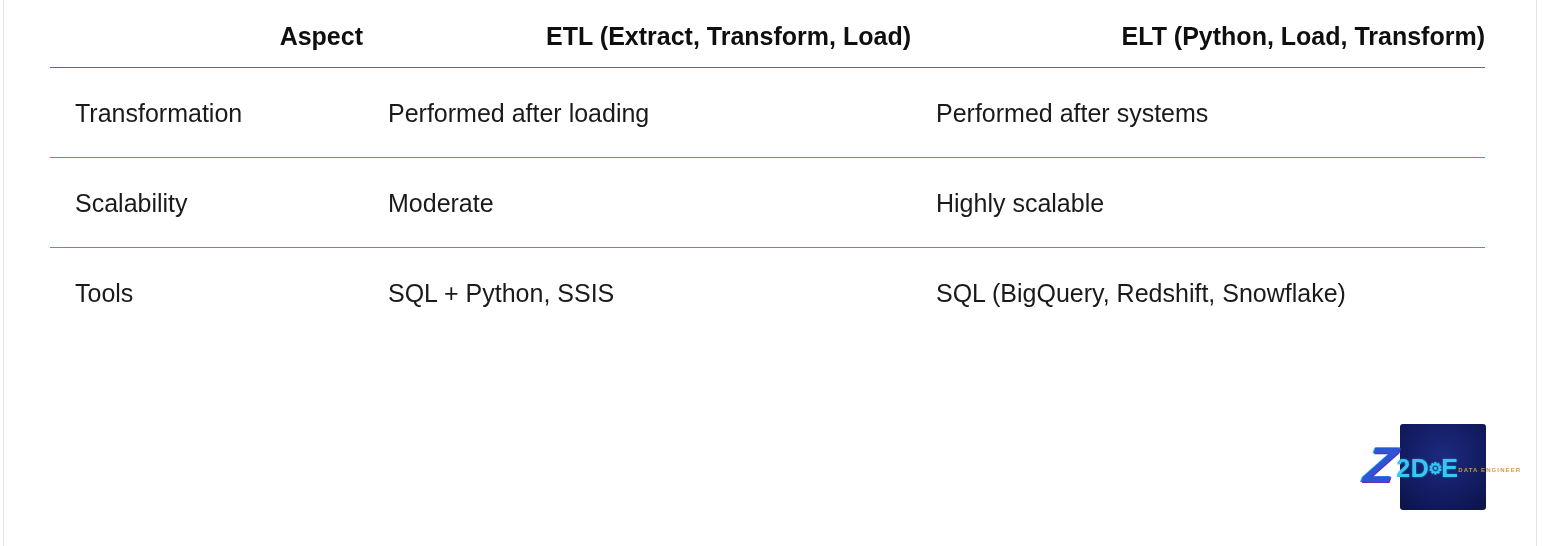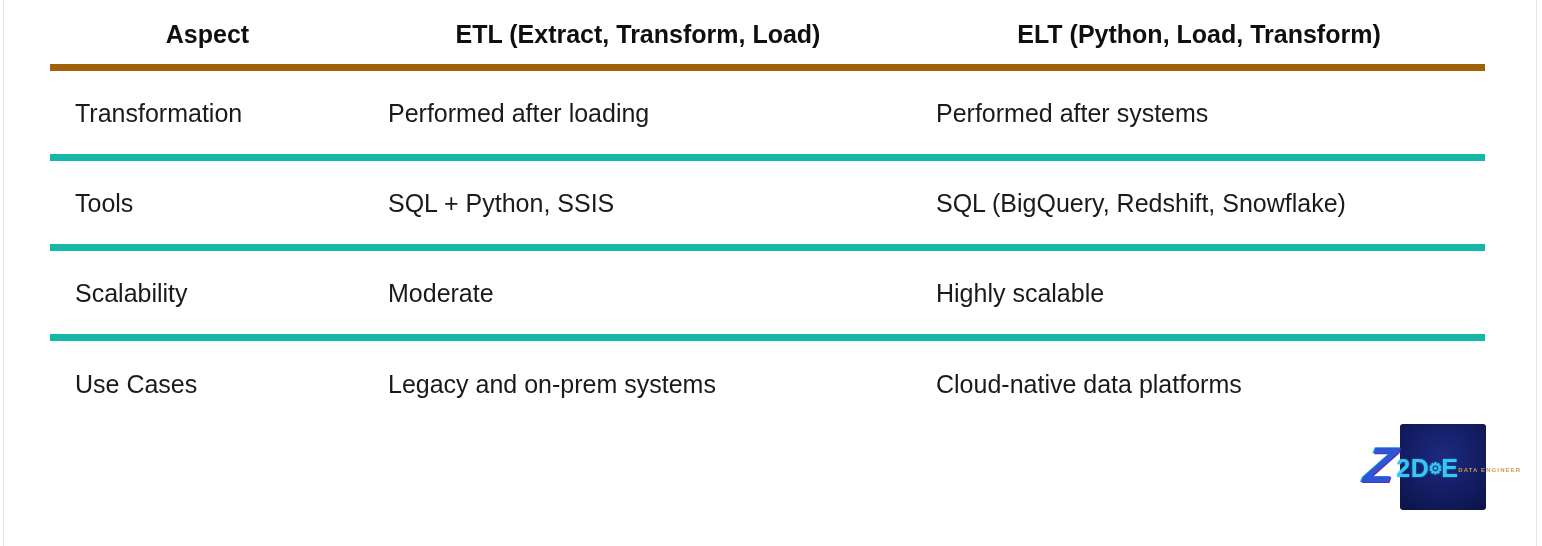--- a/index.html
+++ b/index.html
@@ -28,35 +28,35 @@
     top: 0;
     width: 1435px;
     border-collapse: collapse;
     table-layout: fixed;
   }
   table.compare th {
     height: 67px;
     font-size: 25px;
     font-weight: 700;
     color: #0f0f0f;
-    text-align: center;
+    text-align: right;
     vertical-align: middle;
     padding: 6px 0 0 2px;
-    border-bottom: 7px solid #a16207;
+    border-bottom: 1px solid #a16207;
     white-space: nowrap;
   }
   table.compare td {
     height: 90px;
     font-size: 25px;
     font-weight: 400;
     color: #1a1a1a;
     text-align: left;
     vertical-align: middle;
     padding: 2px 0 0 25px;
-    border-bottom: 7px solid #14b8a6;
+    border-bottom: 1px solid #14b8a6;
     white-space: nowrap;
   }
   table.compare tbody tr:last-child td { border-bottom: none; }
 
   .logo {
     position: absolute;
     left: 1400px;
     top: 424px;
     width: 86px;
     height: 86px;
@@ -130,33 +130,28 @@
       <th>ELT (Python, Load, Transform)</th>
     </tr>
   </thead>
   <tbody>
     <tr>
       <td>Transformation</td>
       <td>Performed after loading</td>
       <td>Performed after systems</td>
     </tr>
     <tr>
-      <td>Tools</td>
-      <td>SQL + Python, SSIS</td>
-      <td>SQL (BigQuery, Redshift, Snowflake)</td>
-    </tr>
-    <tr>
       <td>Scalability</td>
       <td>Moderate</td>
       <td>Highly scalable</td>
     </tr>
     <tr>
-      <td>Use Cases</td>
-      <td>Legacy and on-prem systems</td>
-      <td>Cloud-native data platforms</td>
+      <td>Tools</td>
+      <td>SQL + Python, SSIS</td>
+      <td>SQL (BigQuery, Redshift, Snowflake)</td>
     </tr>
   </tbody>
 </table>
 
 <div class="logo">
   <div class="logo-inner">
     <span class="logo-z">Z</span>
     <span class="logo-right">
       <span class="logo-word">
         <span>2D</span>

